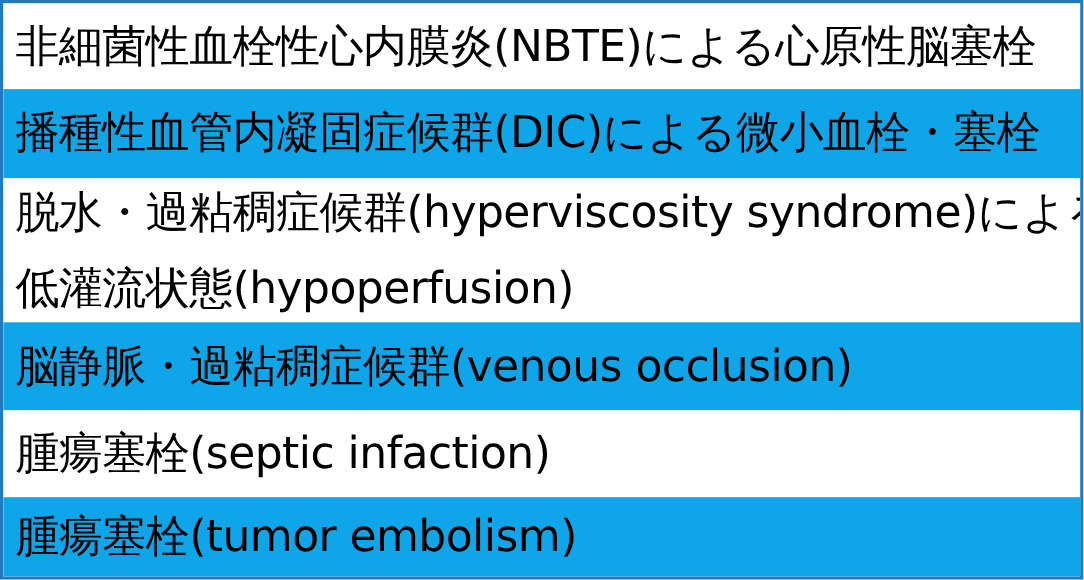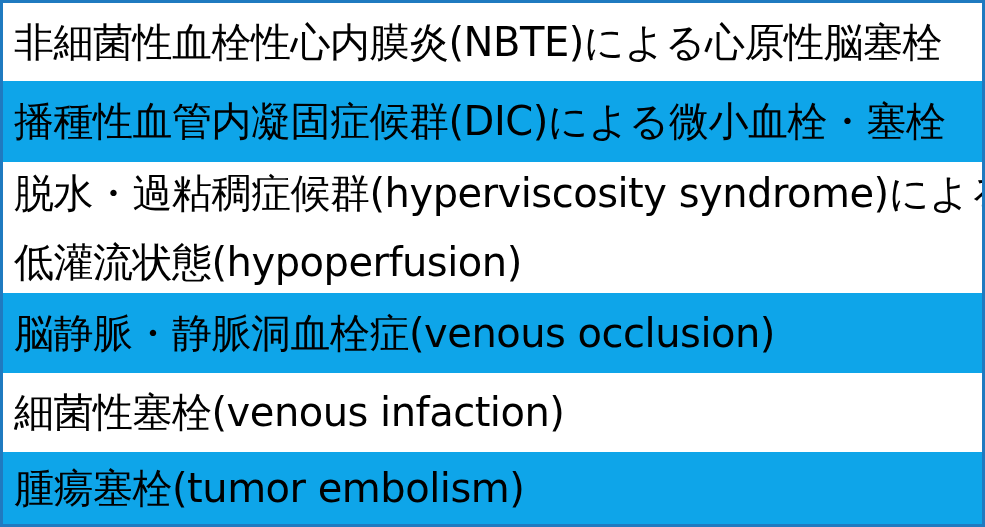--- a/index.html
+++ b/index.html
@@ -69,25 +69,25 @@
     <div class="row green row-2">
       <div class="cell-text">播種性血管内凝固症候群(DIC)による微小血栓・塞栓</div>
     </div>
 
     <div class="row white row-3">
       <div class="cell-text">脱水・過粘稠症候群(hyperviscosity syndrome)による</div>
       <div class="cell-text line-2">低灌流状態(hypoperfusion)</div>
     </div>
 
     <div class="row green row-4">
-      <div class="cell-text">脳静脈・静脈洞血栓症(venous occlusion)</div>
+      <div class="cell-text">脳静脈・過粘稠症候群(venous occlusion)</div>
     </div>
 
     <div class="row white row-5">
-      <div class="cell-text">細菌性塞栓(venous infaction)</div>
+      <div class="cell-text">腫瘍塞栓(septic infaction)</div>
     </div>
 
     <div class="row green row-6">
       <div class="cell-text">腫瘍塞栓(tumor embolism)</div>
     </div>
 
   </div>
 </div>
 
 </body></html>

